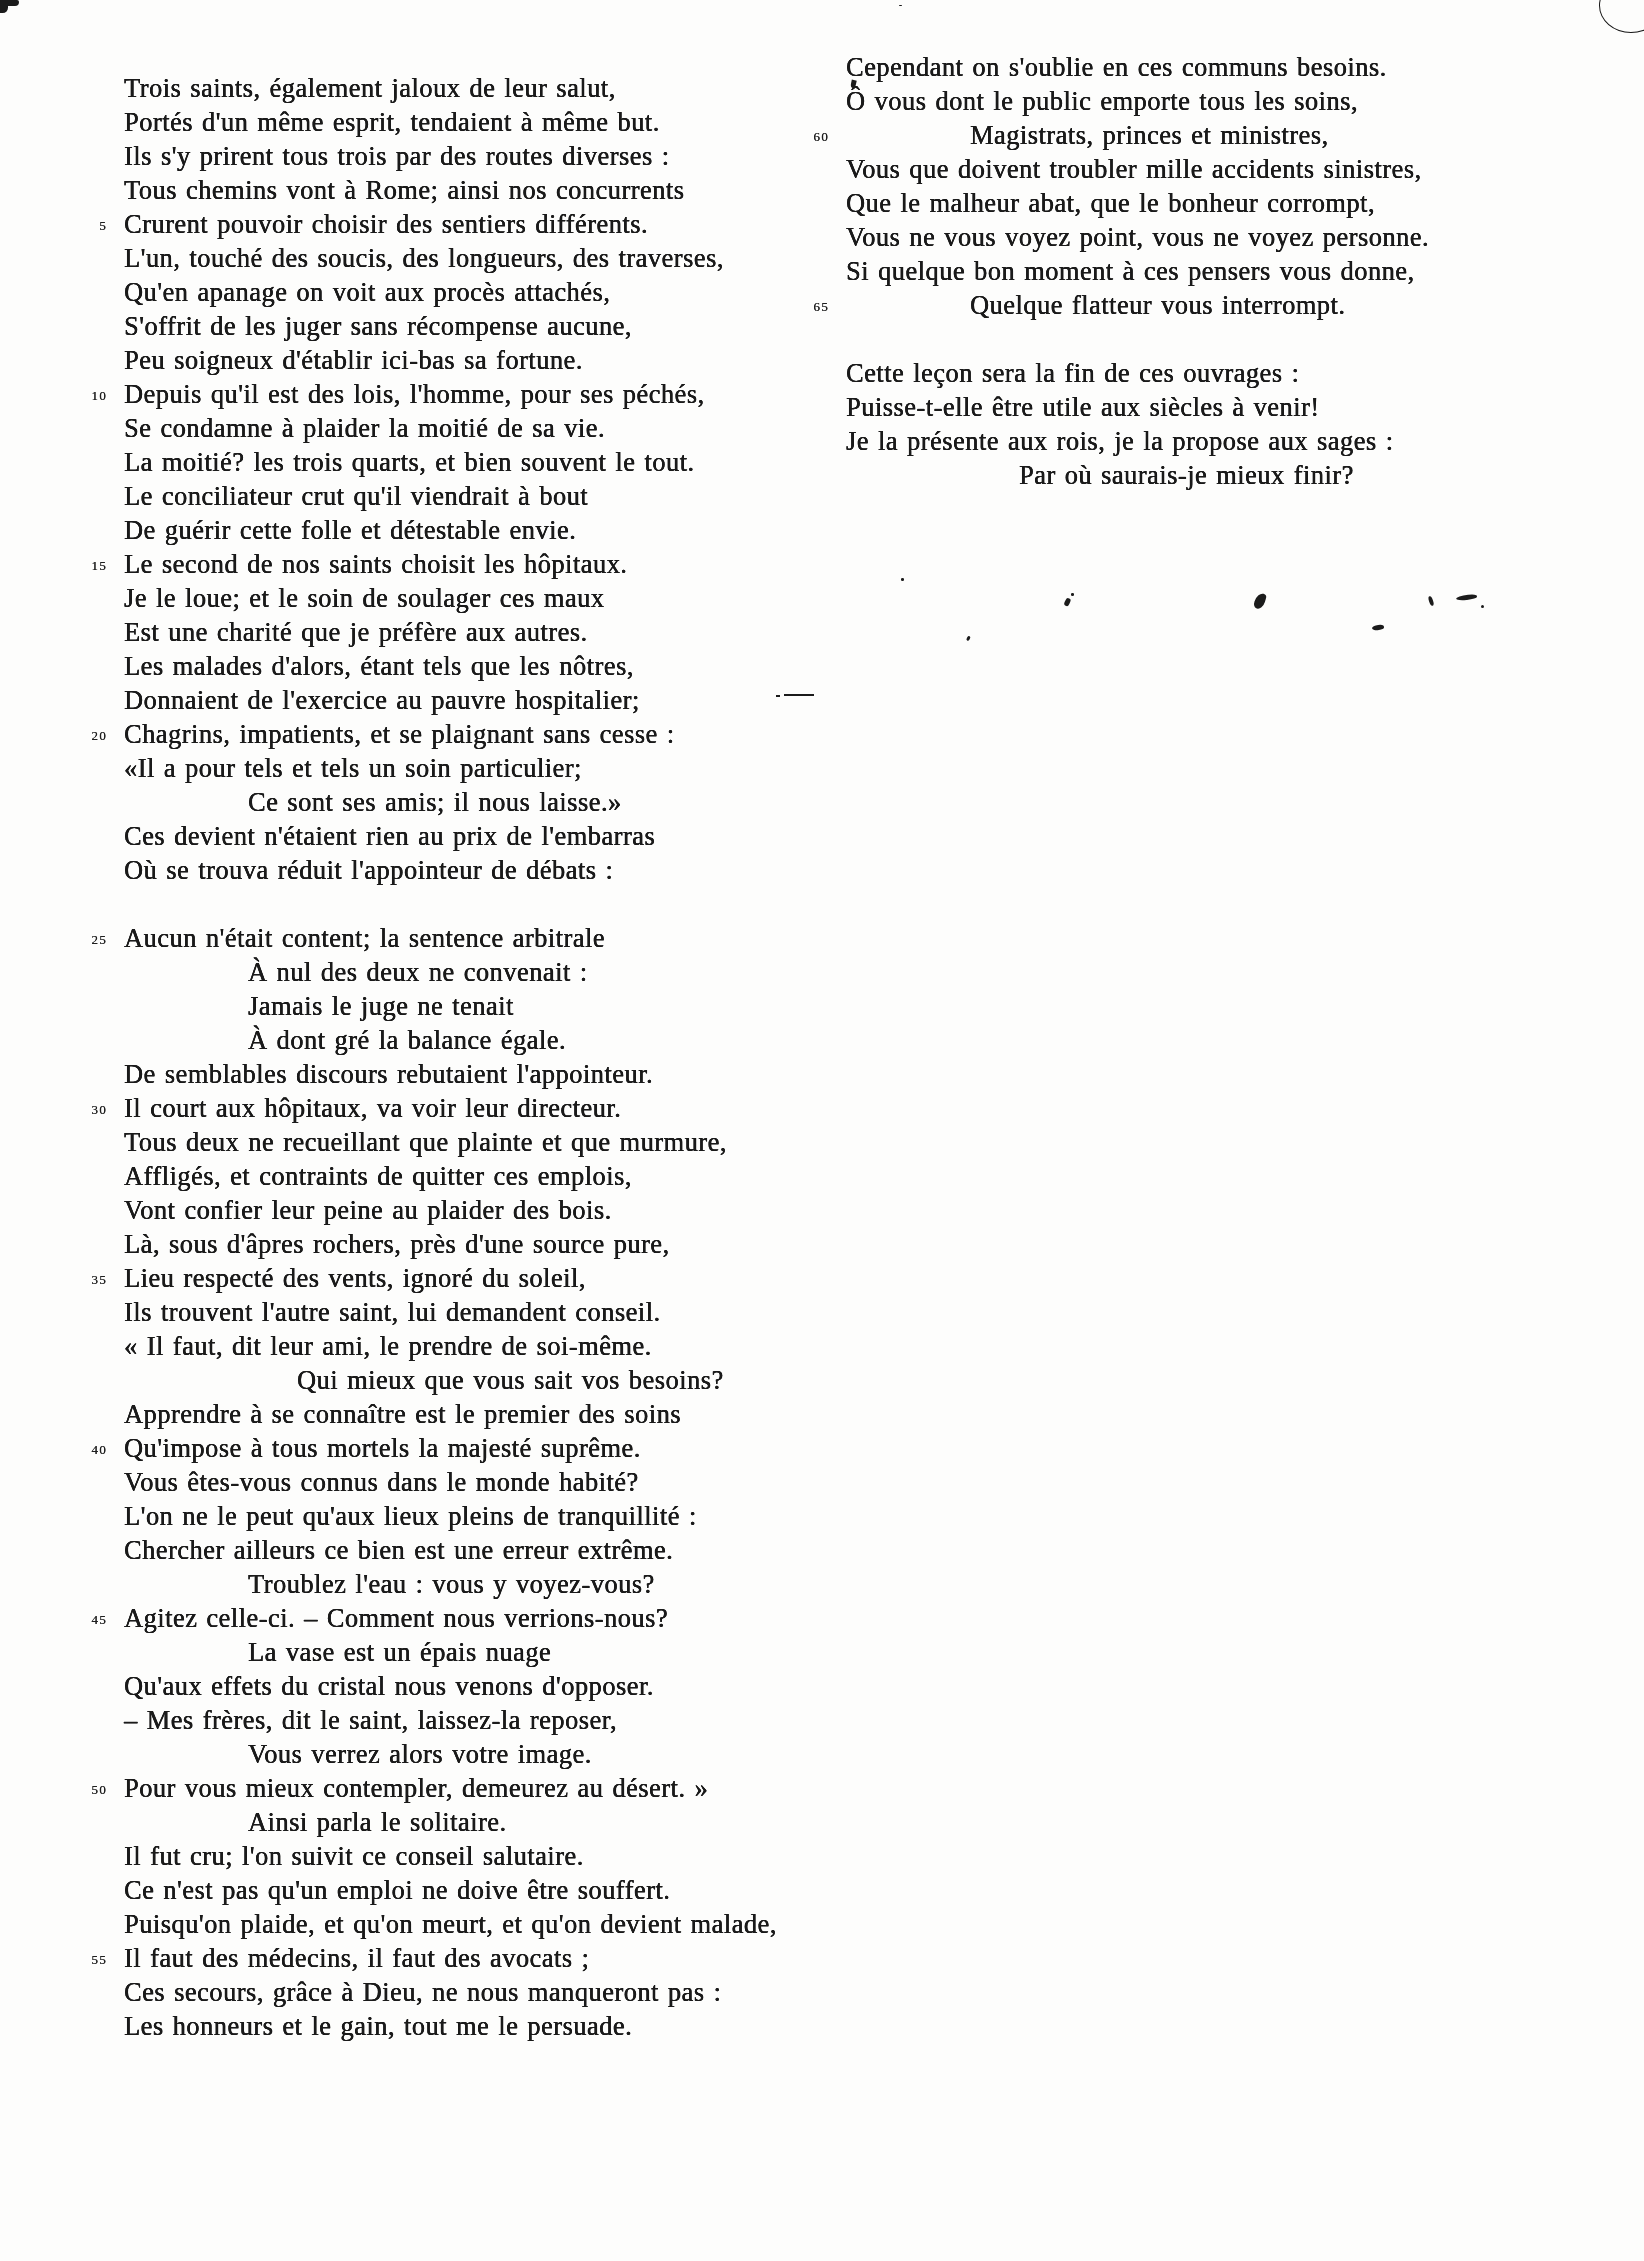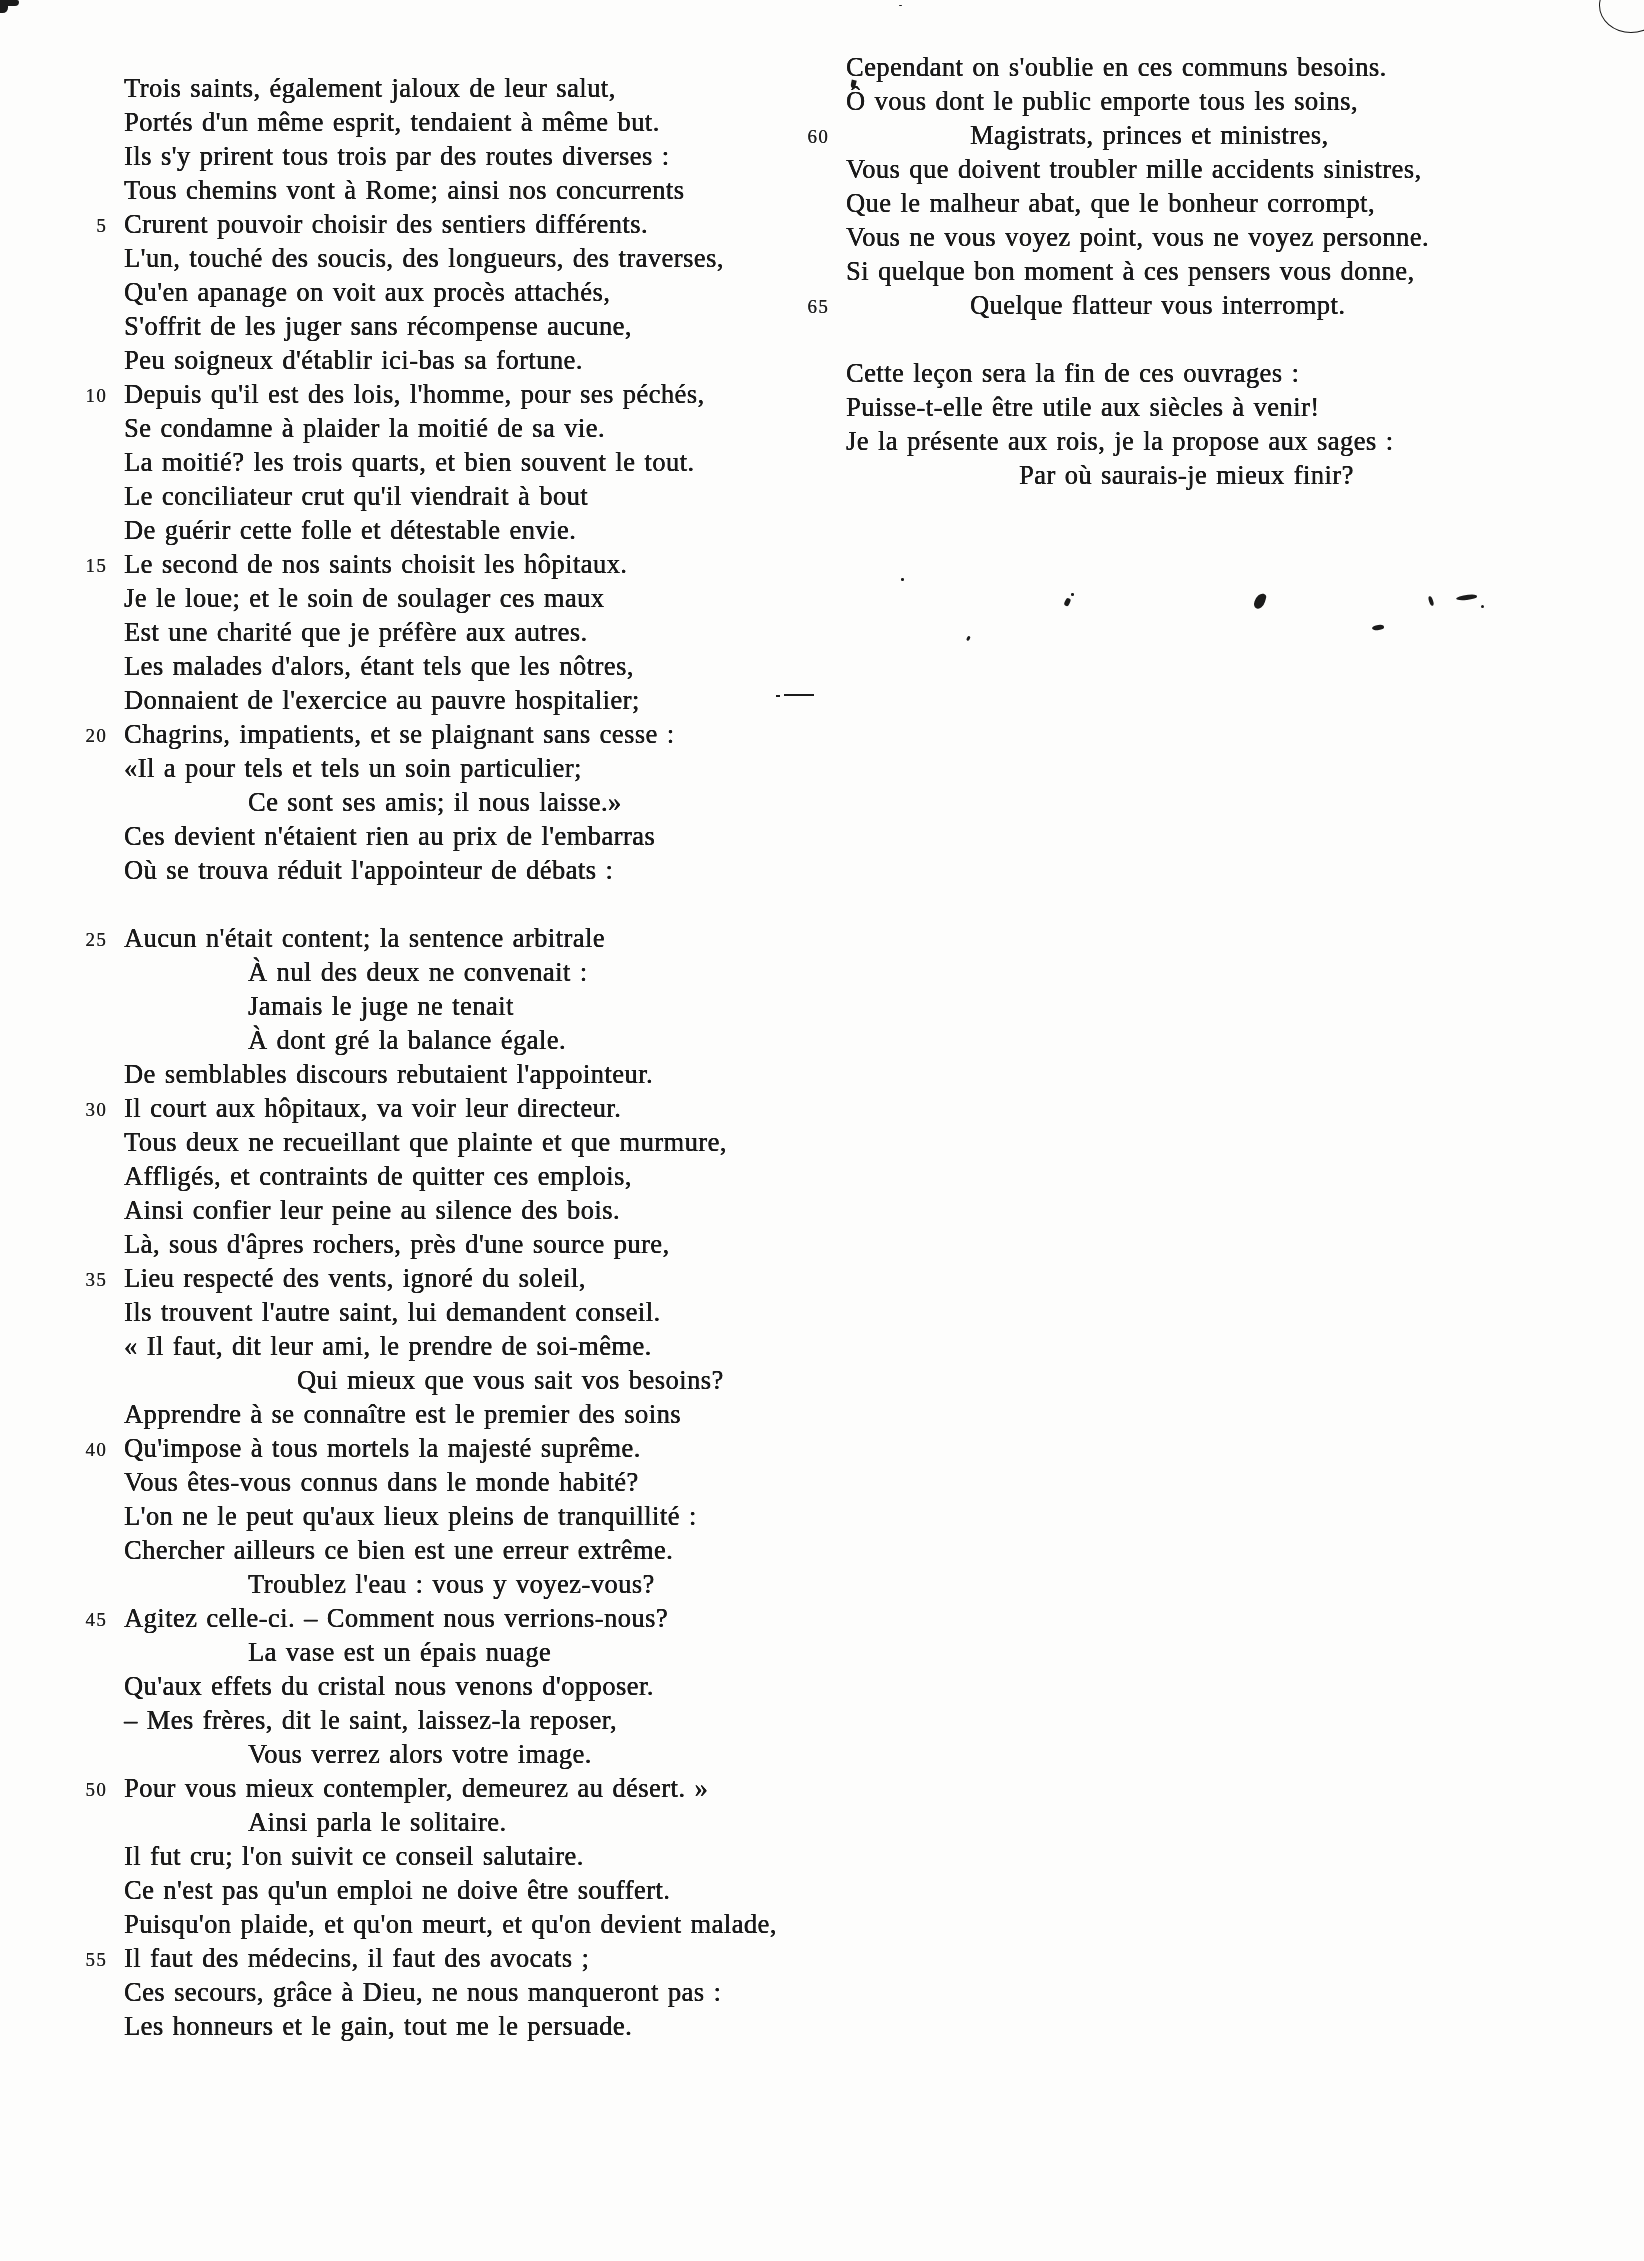--- a/index.html
+++ b/index.html
@@ -29,21 +29,21 @@
     text-shadow:0.3px 0 0 #1a1a1a,-0.1px 0 0 #1a1a1a;
   }
   .blank{height:34px;}
   .ind1{padding-left:124px;}
   .ind2{padding-left:173px;}
   .num{
     position:absolute;
     left:-52px;top:1.9px;
     width:35px;
     text-align:right;
-    font-size:19px;
+    font-size:13px;
     line-height:34px;
     letter-spacing:1.3px;
     color:#1f1f1f;
     text-shadow:0.2px 0 0 #1f1f1f;
   }
   
   .speck{position:absolute;background:#1b1b1b;}
   .sp-corner-a{left:0;top:0;width:19.3px;height:5.8px;border-radius:0 1.9px 3.9px 0;}
   .sp-corner-b{left:0;top:0;width:7.7px;height:13px;border-radius:0 0 5.2px 0;}
   .sp-arc{
@@ -99,21 +99,21 @@
       <div class="line"><span>Où se trouva réduit l'appointeur de débats :</span></div>
       <div class="line blank"></div>
       <div class="line"><span class="num">25</span><span>Aucun n'était content; la sentence arbitrale</span></div>
       <div class="line ind1"><span>À nul des deux ne convenait :</span></div>
       <div class="line ind1"><span>Jamais le juge ne tenait</span></div>
       <div class="line ind1"><span>À dont gré la balance égale.</span></div>
       <div class="line"><span>De semblables discours rebutaient l'appointeur.</span></div>
       <div class="line"><span class="num">30</span><span>Il court aux hôpitaux, va voir leur directeur.</span></div>
       <div class="line"><span>Tous deux ne recueillant que plainte et que murmure,</span></div>
       <div class="line"><span>Affligés, et contraints de quitter ces emplois,</span></div>
-      <div class="line"><span>Ainsi confier leur peine au silence des bois.</span></div>
+      <div class="line"><span>Vont confier leur peine au plaider des bois.</span></div>
       <div class="line"><span>Là, sous d'âpres rochers, près d'une source pure,</span></div>
       <div class="line"><span class="num">35</span><span>Lieu respecté des vents, ignoré du soleil,</span></div>
       <div class="line"><span>Ils trouvent l'autre saint, lui demandent conseil.</span></div>
       <div class="line"><span>« Il faut, dit leur ami, le prendre de soi-même.</span></div>
       <div class="line ind2"><span>Qui mieux que vous sait vos besoins?</span></div>
       <div class="line"><span>Apprendre à se connaître est le premier des soins</span></div>
       <div class="line"><span class="num">40</span><span>Qu'impose à tous mortels la majesté suprême.</span></div>
       <div class="line"><span>Vous êtes-vous connus dans le monde habité?</span></div>
       <div class="line"><span>L'on ne le peut qu'aux lieux pleins de tranquillité :</span></div>
       <div class="line"><span>Chercher ailleurs ce bien est une erreur extrême.</span></div>

